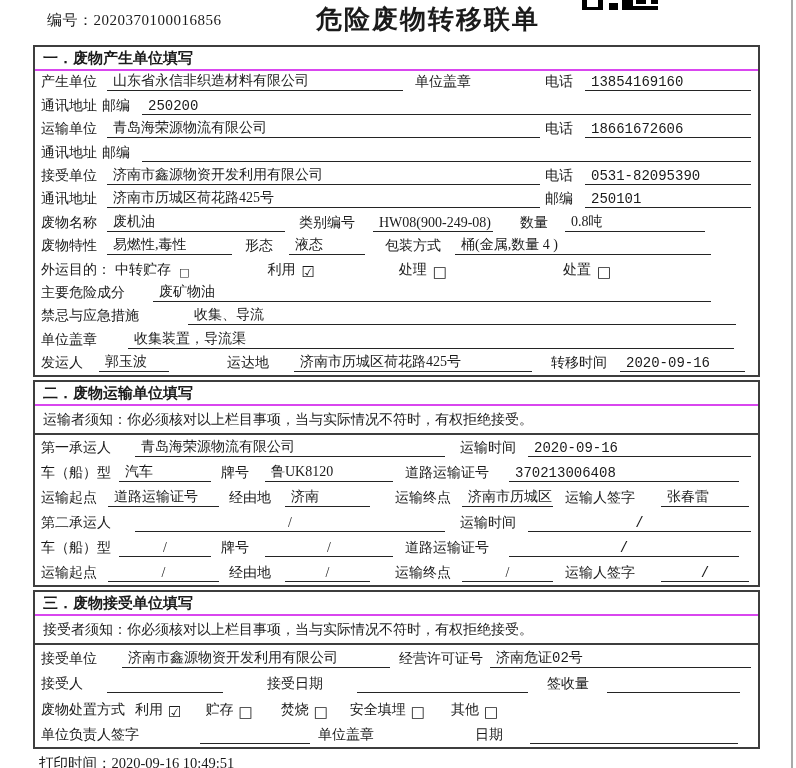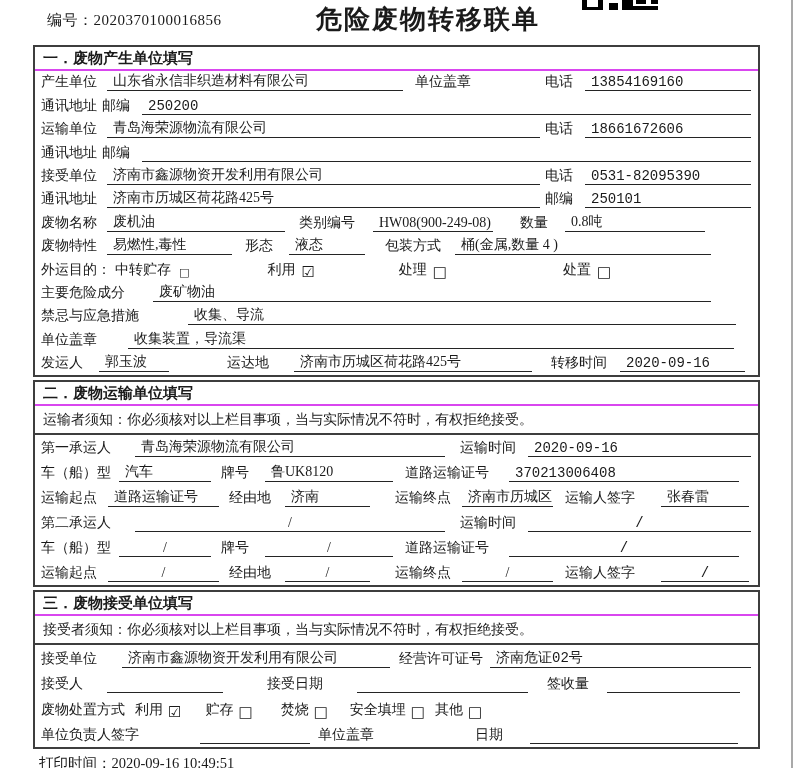--- a/index.html
+++ b/index.html
@@ -236,21 +236,21 @@
       <div class="row">
         <span class="lbl">废物处置方式</span>
         <span class="lbl" style="margin-left:10px">利用</span>
         <span class="cb" style="margin-left:5px">☑</span>
         <span class="lbl" style="margin-left:24px">贮存</span>
         <span class="cb" style="margin-left:5px">□</span>
         <span class="lbl" style="margin-left:28px">焚烧</span>
         <span class="cb" style="margin-left:5px">□</span>
         <span class="lbl" style="margin-left:22px">安全填埋</span>
         <span class="cb" style="margin-left:5px">□</span>
-        <span class="lbl" style="margin-left:10px">其他</span>
+        <span class="lbl" style="margin-left:26px">其他</span>
         <span class="cb" style="margin-left:5px">□</span>
       </div>
 
       <div class="row">
         <span class="lbl">单位负责人签字</span>
         <span class="u" style="width:110px;margin-left:61px"></span>
         <span class="lbl" style="margin-left:8px">单位盖章</span>
         <span class="lbl" style="margin-left:101px">日期</span>
         <span class="u fill" style="margin-left:27px;margin-right:13px"></span>
       </div>

